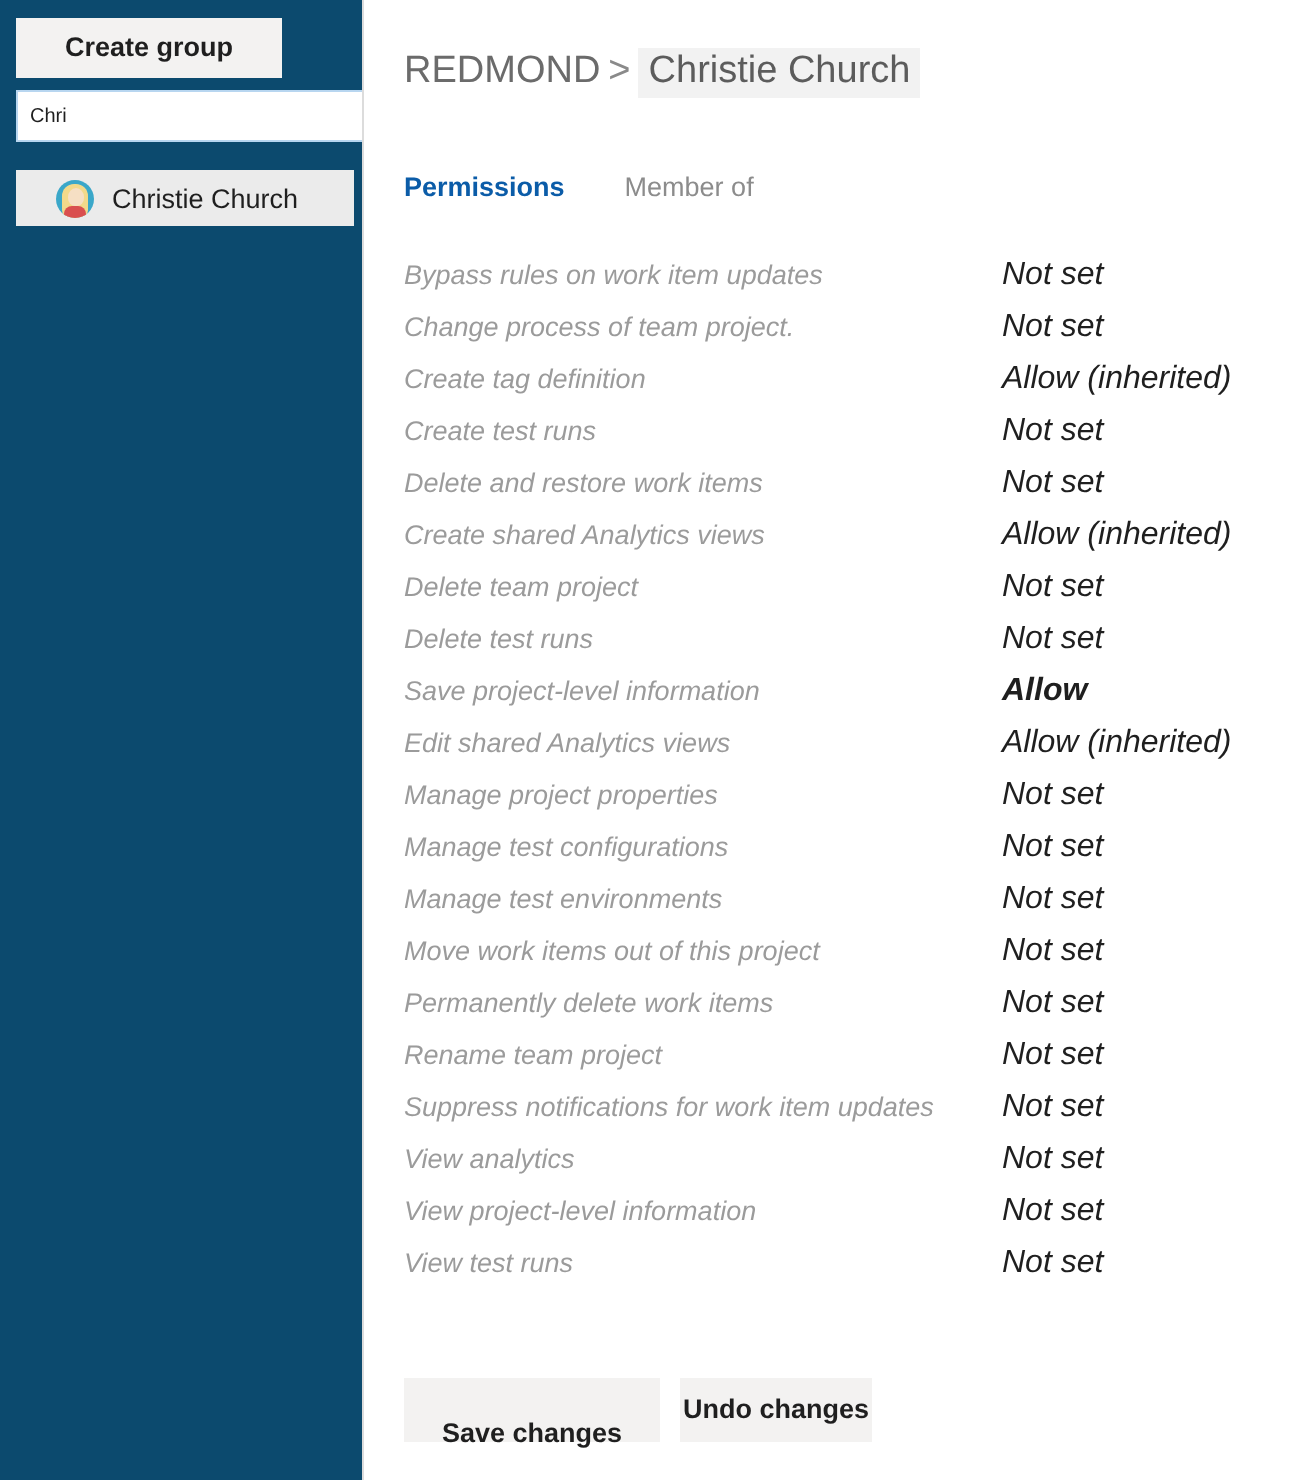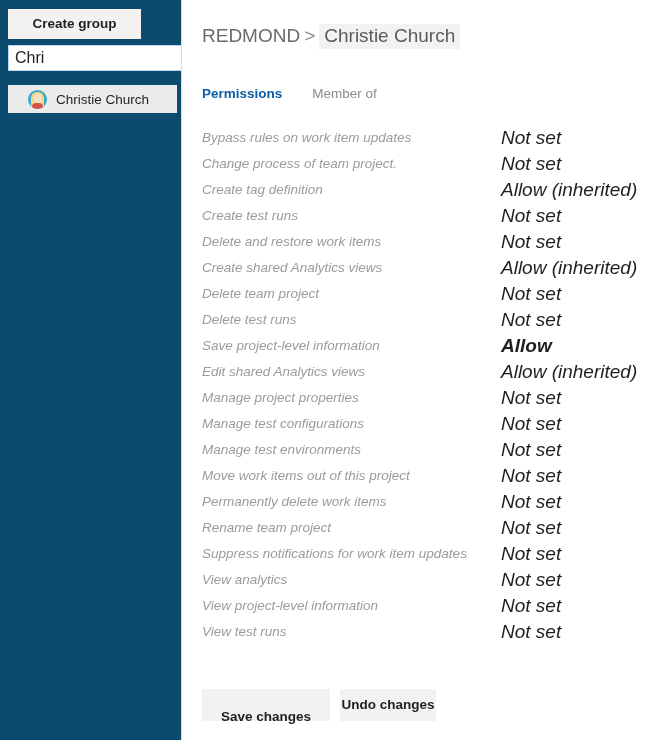--- a/index.html
+++ b/index.html
@@ -56,21 +56,21 @@
   }
   #search-input {
     position: absolute;
     left: 8px; top: 45px;
     width: 177px;
     height: 26px;
     box-sizing: border-box;
     border: 1px solid #b8d6f0;
     background: #ffffff;
     font-family: "Liberation Sans", sans-serif;
-    font-size: 16px;
+    font-size: 10px;
     color: #1f1f1f;
     padding: 0 6px;
     outline: none;
   }
   #group-list {
     position: absolute;
     left: 8px; top: 85px;
     width: 169px;
   }
   .group-list-item {
@@ -186,21 +186,21 @@
   .permission-name {
     position: absolute;
     left: 0; top: 0;
     font-size: 13.5px;
     color: #9b9b9b;
     white-space: nowrap;
   }
   .permission-value {
     position: absolute;
     left: 299px; top: 0;
-    font-size: 19px;
+    font-size: 16px;
     color: #1f1f1f;
     white-space: nowrap;
     cursor: pointer;
   }
   .permission-value.bold { font-weight: 700; }
 
   #clear-explicit-permissions-link {
     position: absolute;
     left: 20px; top: 661px;
     font-size: 13.5px;

